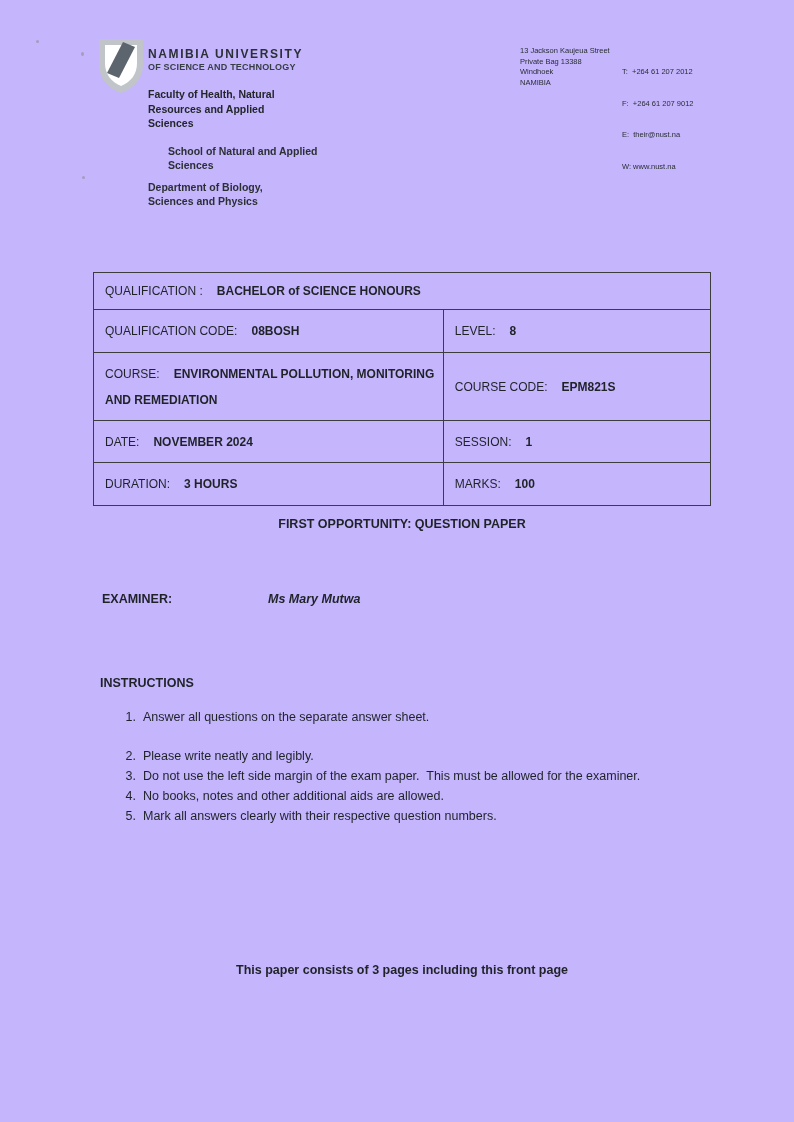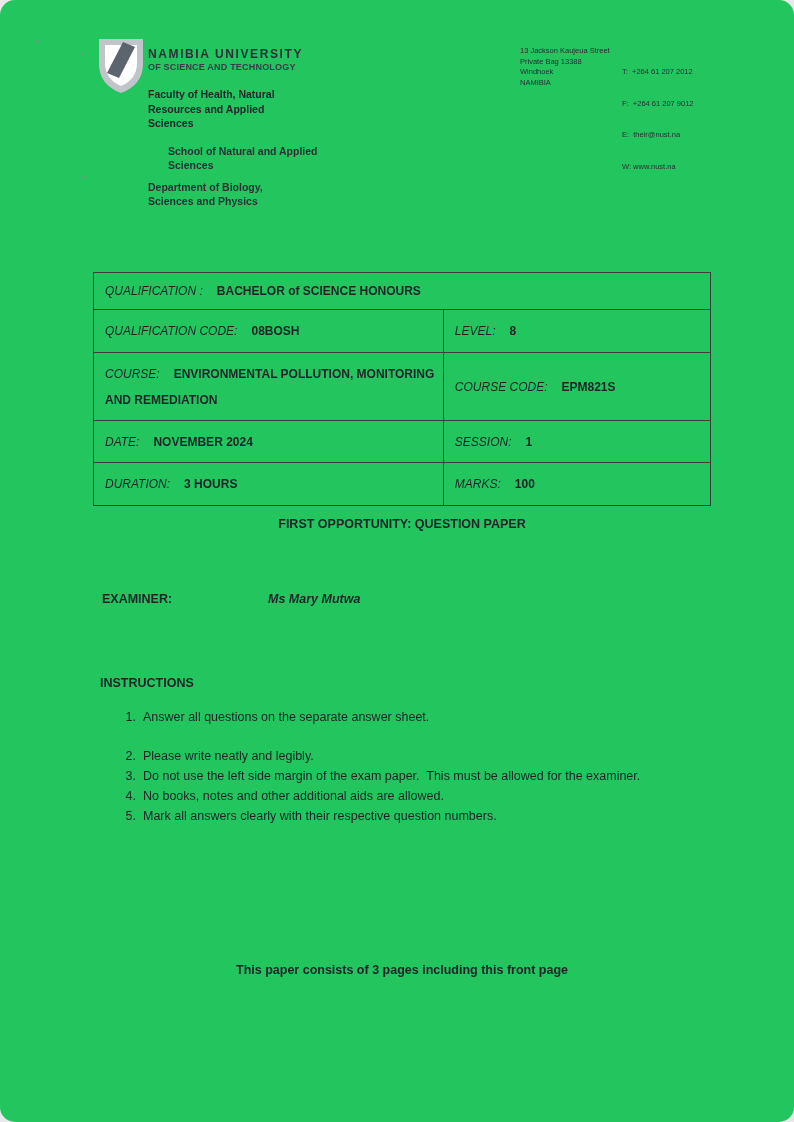--- a/index.html
+++ b/index.html
@@ -3,24 +3,23 @@
 <meta charset="utf-8">
 <style>
   * { margin: 0; padding: 0; box-sizing: border-box; }
   html, body { background: #e9e9e9; }
   body { font-family: "Liberation Sans", sans-serif; }
   .page {
     position: relative;
     width: 794px;
     height: 1122px;
     margin: 0 auto;
-    background: #22c55e;
+    background: #c4b5fd;
     color: #1f2328;
     overflow: hidden;
-    border-radius: 15px;
   }
   .speck { position: absolute; background: #8a8a8a; border-radius: 50%; opacity: .55; }
   .speck.s1 { left: 36px;  top: 40px;  width: 3px; height: 3px; }
   .speck.s2 { left: 81px;  top: 52px;  width: 3px; height: 4px; }
   .speck.s3 { left: 82px;  top: 176px; width: 3px; height: 3px; }
 
   
   .logo { position: absolute; left: 95px; top: 37px; width: 52px; height: 58px; }
   .brand-line1 {
     position: absolute; left: 148px; top: 47px;
@@ -57,21 +56,21 @@
     border: 1.5px solid #3d3d3d;
     padding: 4px 8px 4px 11px;
     vertical-align: middle;
     line-height: 26px;
   }
   .info-table tr.r1 td { height: 37px; }
   .info-table tr.r2 td { height: 43px; }
   .info-table tr.r3 td { height: 68px; }
   .info-table tr.r4 td { height: 42px; }
   .info-table tr.r5 td { height: 43px; }
-  .lbl { font-weight: 400; font-style: italic; }
+  .lbl { font-weight: 400; }
   .val { font-weight: 700; margin-left: 14px; }
 
   
   .opportunity {
     position: absolute; left: 93px; top: 517px; width: 618px;
     text-align: center; font-size: 12.5px; font-weight: 700;
   }
   .officials { position: absolute; left: 102px; top: 592px; }
   .official-row { display: flex; margin-bottom: 11px; }
   .official-label { width: 166px; font-size: 12.5px; font-weight: 700; }

